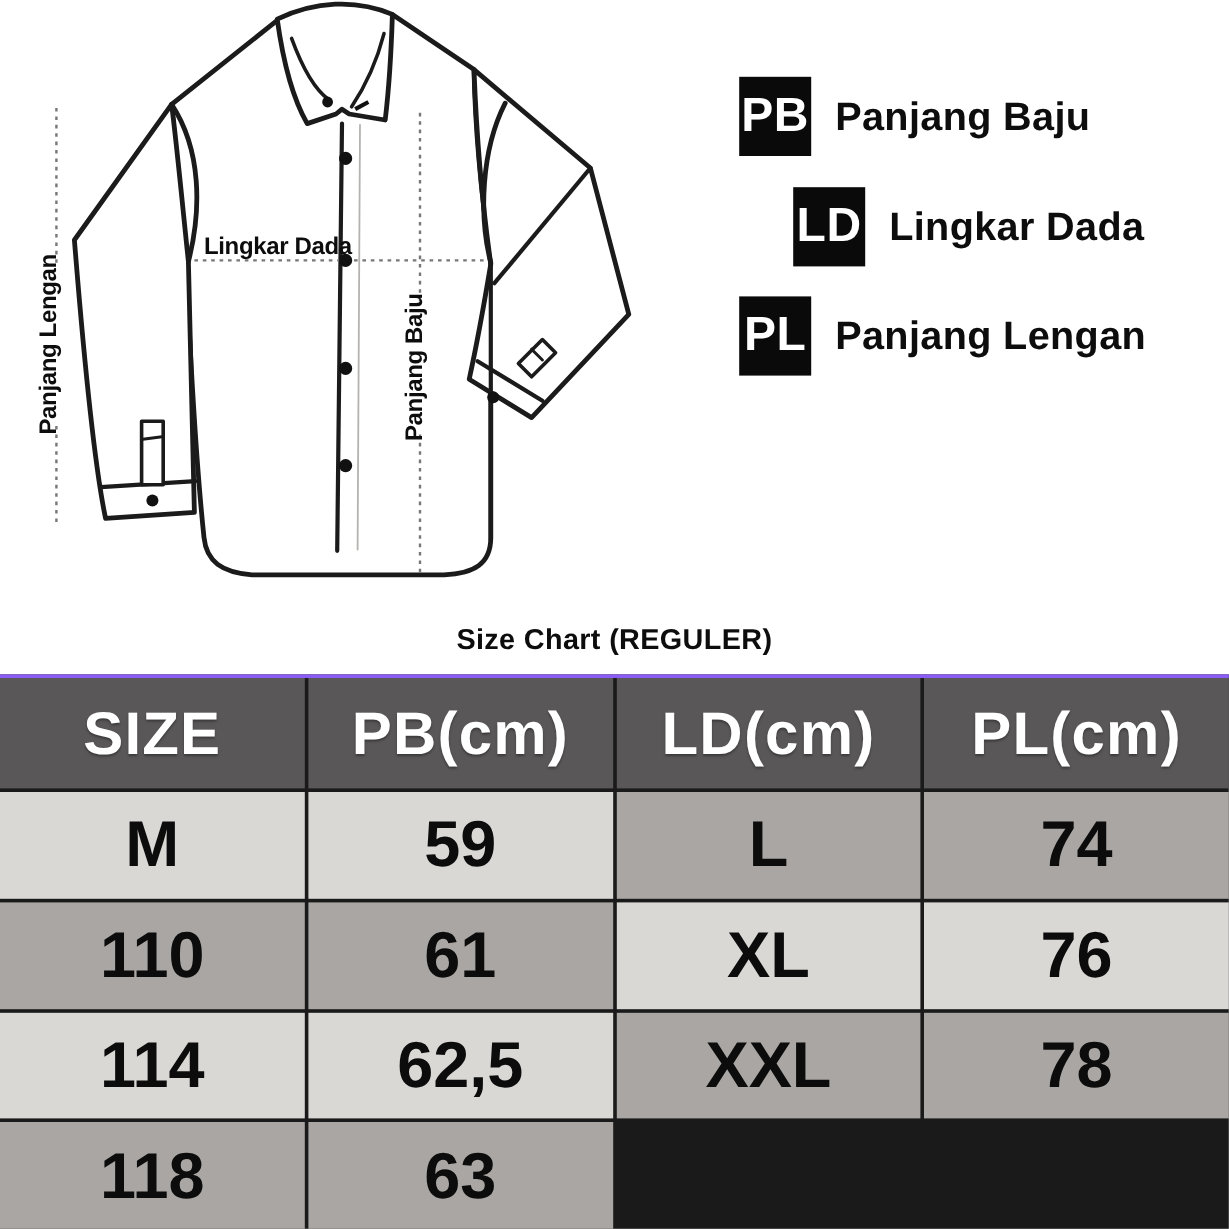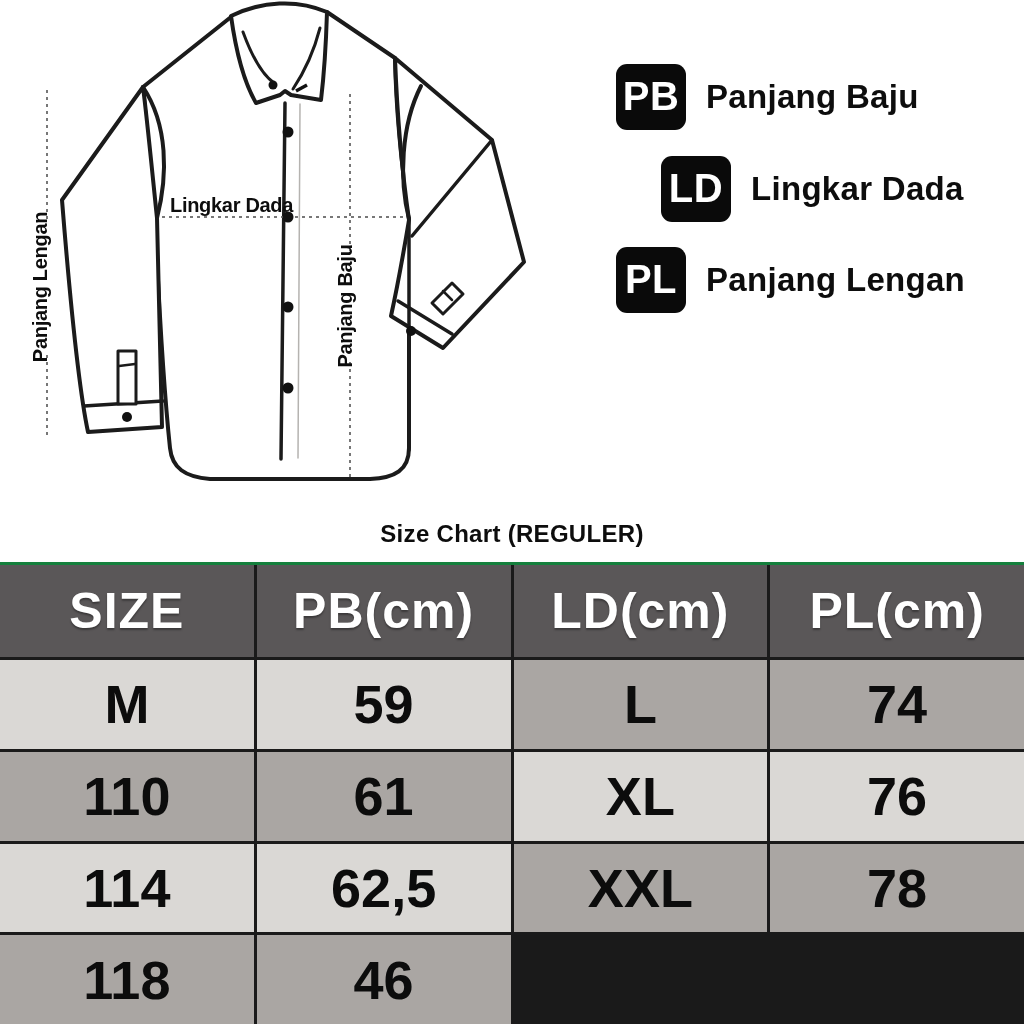--- a/index.html
+++ b/index.html
@@ -12,32 +12,32 @@
   
   .diagram{position:absolute;left:0;top:0;width:560px;height:505px;}
   .diagram svg{display:block;width:560px;height:505px;}
   .meas-label{font-family:"Liberation Sans",sans-serif;font-size:20px;font-weight:600;fill:#0d0d0d;letter-spacing:-0.3px;}
 
   
   .legend-item{position:absolute;left:616px;display:flex;align-items:center;gap:20px;height:67px;}
   .legend-item.l1{top:63px;}
   .legend-item.l2{top:155px;padding-left:45px;}
   .legend-item.l3{top:246px;}
-  .badge{width:70px;height:66px;background:#0a0a0a;color:#ffffff;
+  .badge{width:60px;height:66px;background:#0a0a0a;color:#ffffff;
     display:flex;align-items:center;justify-content:center;
-    font-size:40px;font-weight:bold;letter-spacing:0.5px;border-radius:11px;}
+    font-size:40px;font-weight:bold;letter-spacing:0.5px;}
   .legend-label{font-size:33px;font-weight:bold;color:#0d0d0d;letter-spacing:0.3px;white-space:nowrap;}
 
   
   .chart-title{position:absolute;top:520px;left:0;width:1024px;text-align:center;
     font-size:24px;font-weight:bold;color:#0d0d0d;letter-spacing:0.3px;}
 
   
   .size-table{position:absolute;left:0;top:562px;width:1024px;height:462px;
-    box-sizing:border-box;border-top:3px solid #15803d;background:#1a1a1a;
+    box-sizing:border-box;border-top:3px solid #8b5cf6;background:#1a1a1a;
     display:grid;grid-template-columns:repeat(4,1fr);grid-template-rows:92px repeat(4,1fr);gap:3px;}
   .cell{display:flex;align-items:center;justify-content:center;font-weight:bold;}
   .cell.head{background:#5a5758;color:#ffffff;font-size:50px;letter-spacing:1px;
     text-shadow:0 2px 2px rgba(0,0,0,0.35);}
   .cell.data{color:#0c0c0c;font-size:54px;}
   .cell.light{background:#dad8d5;}
   .cell.dark{background:#aaa6a3;}
 </style>
 </head>
 <body>
@@ -129,16 +129,16 @@
     <div class="cell data dark">61</div>
 
     <div class="cell data light">XL</div>
     <div class="cell data light">76</div>
     <div class="cell data light">114</div>
     <div class="cell data light">62,5</div>
 
     <div class="cell data dark">XXL</div>
     <div class="cell data dark">78</div>
     <div class="cell data dark">118</div>
-    <div class="cell data dark">46</div>
+    <div class="cell data dark">63</div>
   </div>
 
 </div>
 
 </body></html>

